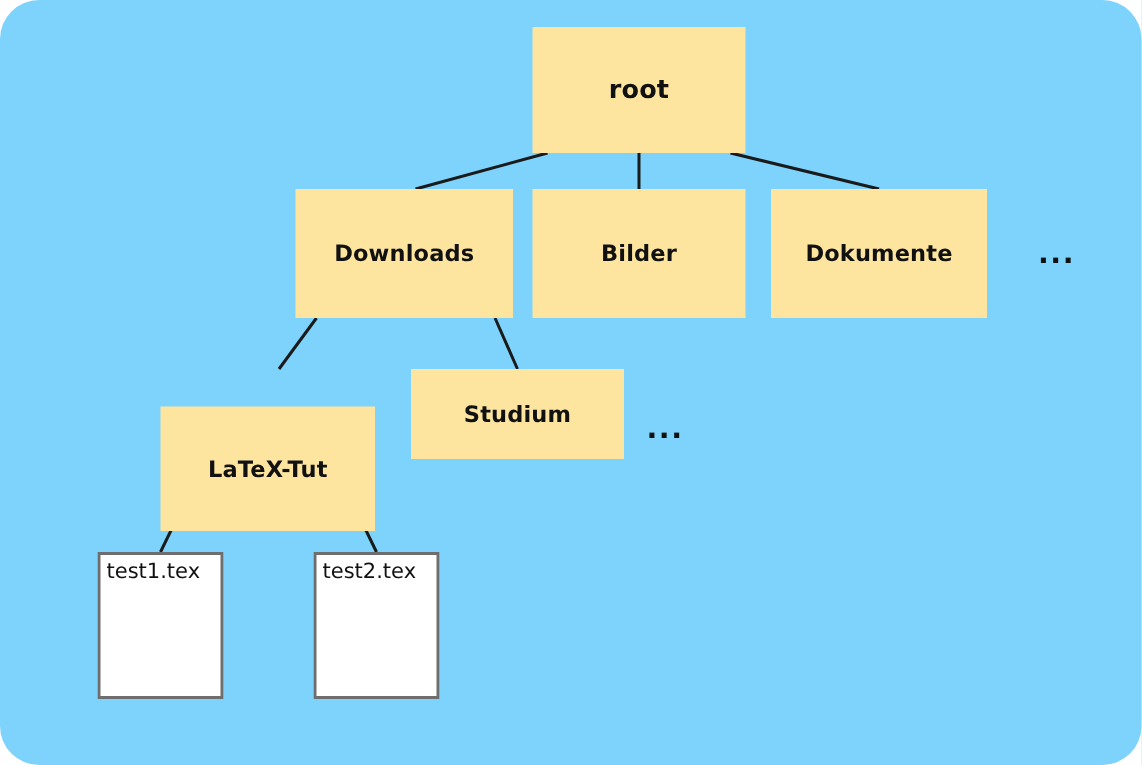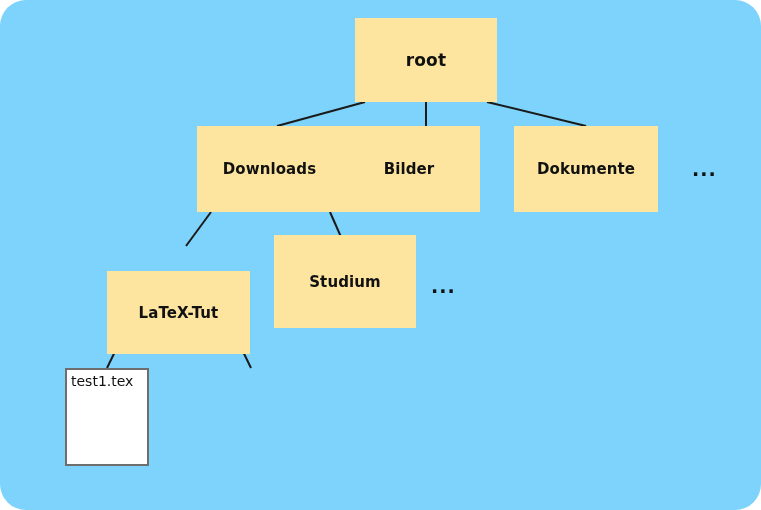--- a/index.html
+++ b/index.html
@@ -83,37 +83,40 @@
   </svg>
 
   <div class="node folder root-node" style="left: 355px; top: 18px; width: 142px; height: 84px; background: rgb(253, 229, 160); color: rgb(17, 17, 17);">
     <span>root</span>
   </div>
 
   <div class="node folder" style="left: 197px; top: 126px; width: 145px; height: 86px; background: rgb(253, 229, 160); color: rgb(17, 17, 17);">
     <span>Downloads</span>
   </div>
 
-  <div class="node folder" style="left: 338px; top: 126px; width: 142px; height: 86px; background: rgb(253, 229, 160); color: rgb(17, 17, 17);">
+  <div class="node folder" style="left: 355px; top: 126px; width: 142px; height: 86px; background: rgb(253, 229, 160); color: rgb(17, 17, 17);">
     <span>Bilder</span>
   </div>
 
   <div class="node folder" style="left: 514px; top: 126px; width: 144px; height: 86px; background: rgb(253, 229, 160); color: rgb(17, 17, 17);">
     <span>Dokumente</span>
   </div>
 
   <div class="node folder" style="left: 107px; top: 246px; width: 143px; height: 83px; background: rgb(253, 229, 160); color: rgb(17, 17, 17); margin-top: 25px;">
     <span>LaTeX-Tut</span>
   </div>
 
-  <div class="node folder" style="left: 274px; top: 235px; width: 142px; height: 93px; background: rgb(253, 229, 160); color: rgb(17, 17, 17);">
+  <div class="node folder" style="left: 274px; top: 246px; width: 142px; height: 60px; background: rgb(253, 229, 160); color: rgb(17, 17, 17);">
     <span>Studium</span>
   </div>
 
   <div class="node file" style="left: 65px; top: 368px; width: 84px; height: 98px; background: rgb(255, 255, 255); border-color: rgb(110, 110, 110); color: rgb(17, 17, 17);">
     <span>test1.tex</span>
   </div>
 
+  <div class="node file" style="left: 209px; top: 368px; width: 84px; height: 98px; background: rgb(255, 255, 255); border-color: rgb(110, 110, 110); color: rgb(17, 17, 17);">
+    <span>test2.tex</span>
+  </div>
 
   <div class="ellipsis" style="left: 692px; top: 160px;">...</div>
   <div class="ellipsis" style="left: 431px; top: 277px;">...</div>
 
 </div>
 
 </body></html>

